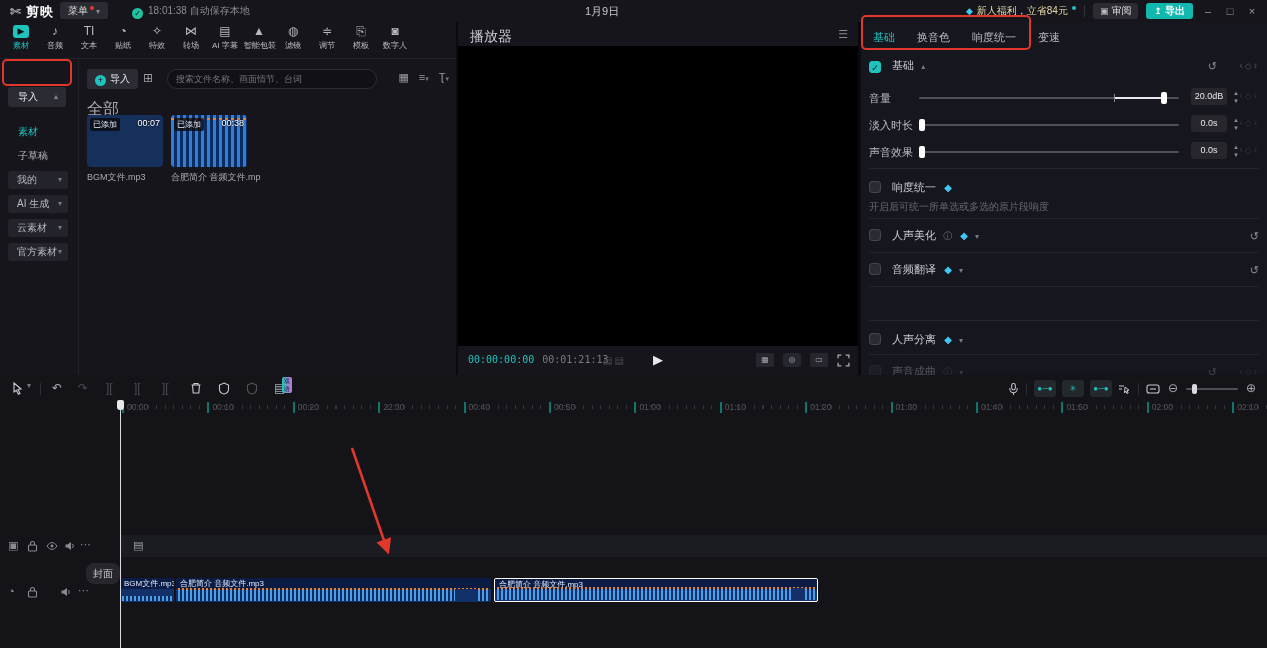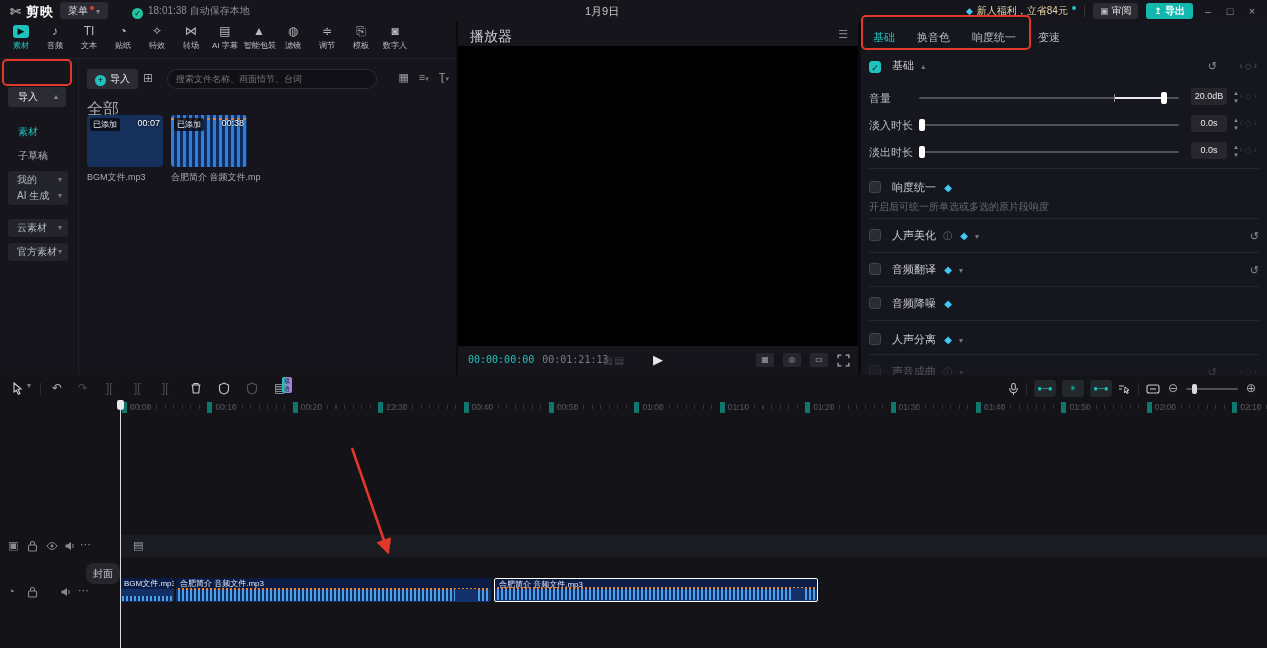--- a/index.html
+++ b/index.html
@@ -114,21 +114,21 @@
   #timeline { position:absolute; left:0; top:375px; width:1267px; height:273px; background:#131318; }
   #tl-toolbar { position:absolute; left:0; top:3px; width:1267px; height:22px; }
   .tlt { position:absolute; top:3px; color:#a9a9b1; font-size:12px; }
   .tlt.dim { color:#4a4a52; }
   .tlt-div { position:absolute; top:5px; width:1px; height:12px; background:#2c2c34; }
   .toggle { position:absolute; top:2px; width:22px; height:17px; background:#23282c; border-radius:3px; text-align:center; line-height:17px; color:#1fc3bd; font-size:8px; letter-spacing:0; }
   .zoom-slider { position:absolute; top:10px; width:52px; height:2px; background:#4f4f57; border-radius:1px; }
   .zoom-slider .zh { position:absolute; left:6px; top:-4px; width:5px; height:10px; background:#d9d9de; border-radius:2px; }
   #tl-ruler { position:absolute; left:120px; top:27px; right:0; height:12px; overflow:hidden; }
   .ruler-ticks { position:absolute; left:2px; right:0; top:3px; height:4px; background:repeating-linear-gradient(90deg,#34343c 0 1px, transparent 1px 8.54px); }
-  .ruler-label { position:absolute; top:0; height:11px; line-height:11px; font-size:8.5px; color:#55555e; border-left:5px solid #0f766e; padding-left:3px; }
+  .ruler-label { position:absolute; top:0; height:11px; line-height:11px; font-size:8.5px; color:#55555e; border-left:2px solid #0f766e; padding-left:3px; }
   #playhead { position:absolute; left:117px; top:25px; width:7px; height:248px; }
   #playhead .head { width:7px; height:10px; background:#e8e8ea; border-radius:2px 2px 3px 3px; }
   #playhead .line { position:absolute; left:3px; top:9px; width:1px; height:239px; background:#d9d9de; }
   .trk-ic { position:absolute; color:#8a8a92; font-size:11px; }
   .cover-btn { position:absolute; left:86px; top:160px; width:34px; height:21px; background:#26262c; border-radius:8px; color:#c9c9d0; font-size:10px; text-align:center; line-height:21px;margin-top:28px; }
   .main-track-band { position:absolute; left:120px; top:160px; right:0; height:22px; background:#1b1b22; }
   .main-track-band .fic { position:absolute; left:13px; top:4px; color:#9a9aa2; font-size:11px; }
   .clip { position:absolute; top:203px; height:24px; border-radius:2px; overflow:hidden; background:#143069; }
   .clip .clabel { position:absolute; left:0; right:0; top:0; height:11px; background:rgba(9,25,62,.85); color:#dfe9ff; font-size:8px; line-height:11px; padding-left:4px; white-space:nowrap; overflow:hidden; }
   .clip .cwave { position:absolute; left:2px; right:2px; bottom:1px; height:12px; background:repeating-linear-gradient(90deg,#4aa0e8 0 2px, rgba(10,30,70,.25) 2px 4px); }
@@ -218,21 +218,21 @@
           <span class="ric icon">◙</span>
           <span class="rlb">数字人</span>
         </div>
     </div>
 
     <div id="sidebar">
       <div class="sb-import"><span>导入</span><span class="caret icon">▴</span></div>
       <div class="sb-item active" style="top:66px;">素材</div>
       <div class="sb-item" style="top:90px;">子草稿</div>
       <div class="sb-pill" style="top:112px;"><span>我的</span><span class="caret icon">▾</span></div>
-      <div class="sb-pill" style="top:128px;"><span>AI 生成</span><span class="caret icon">▾</span></div>
+      <div class="sb-pill" style="top:136px;"><span>AI 生成</span><span class="caret icon">▾</span></div>
       <div class="sb-pill" style="top:160px;"><span>云素材</span><span class="caret icon">▾</span></div>
       <div class="sb-pill" style="top:184px;"><span>官方素材</span><span class="caret icon">▾</span></div>
     </div>
 
     <div id="library">
       <div class="lib-row">
         <span class="lib-import"><span class="plus icon">+</span><span>导入</span></span>
         <span class="lib-grid-ic icon">⊞</span>
         <input class="lib-search" placeholder="搜索文件名称、画面情节、台词" style="">
         <span class="lib-tools">
@@ -314,21 +314,21 @@
       <span class="s-label">淡入时长</span>
       <span class="s-track">
         <span class="s-handle" style="left:0;"></span>
       </span>
       <span class="s-value">0.0s</span>
       <span class="stepper">▲<br>▼</span>
       <span class="kf" style="opacity:.5;">‹<span class="dia icon">◇</span>›</span>
     </div>
 
     <div class="slider-row" style="top:120px;">
-      <span class="s-label">淡出时长</span>
+      <span class="s-label">声音效果</span>
       <span class="s-track">
         <span class="s-handle" style="left:0;"></span>
       </span>
       <span class="s-value">0.0s</span>
       <span class="stepper">▲<br>▼</span>
       <span class="kf" style="opacity:.5;">‹<span class="dia icon">◇</span>›</span>
     </div>
 
     <div class="divider" style="top:146px;"></div>
 
@@ -352,25 +352,20 @@
 
     <div class="t-row" style="top:240px;">
       <span class="checkbox"></span>
       <span class="insp-label">音频翻译</span>
       <span class="gem icon">◆</span>
       <span class="dcaret icon">▾</span>
       <span class="reset icon" style="right:0;">↺</span>
     </div>
     <div class="divider" style="top:264px;"></div>
 
-    <div class="t-row" style="top:274px;">
-      <span class="checkbox"></span>
-      <span class="insp-label">音频降噪</span>
-      <span class="gem icon">◆</span>
-    </div>
     <div class="divider" style="top:298px;"></div>
 
     <div class="t-row" style="top:310px;">
       <span class="checkbox"></span>
       <span class="insp-label">人声分离</span>
       <span class="gem icon">◆</span>
       <span class="dcaret icon">▾</span>
     </div>
     <div class="divider" style="top:332px;"></div>
 

